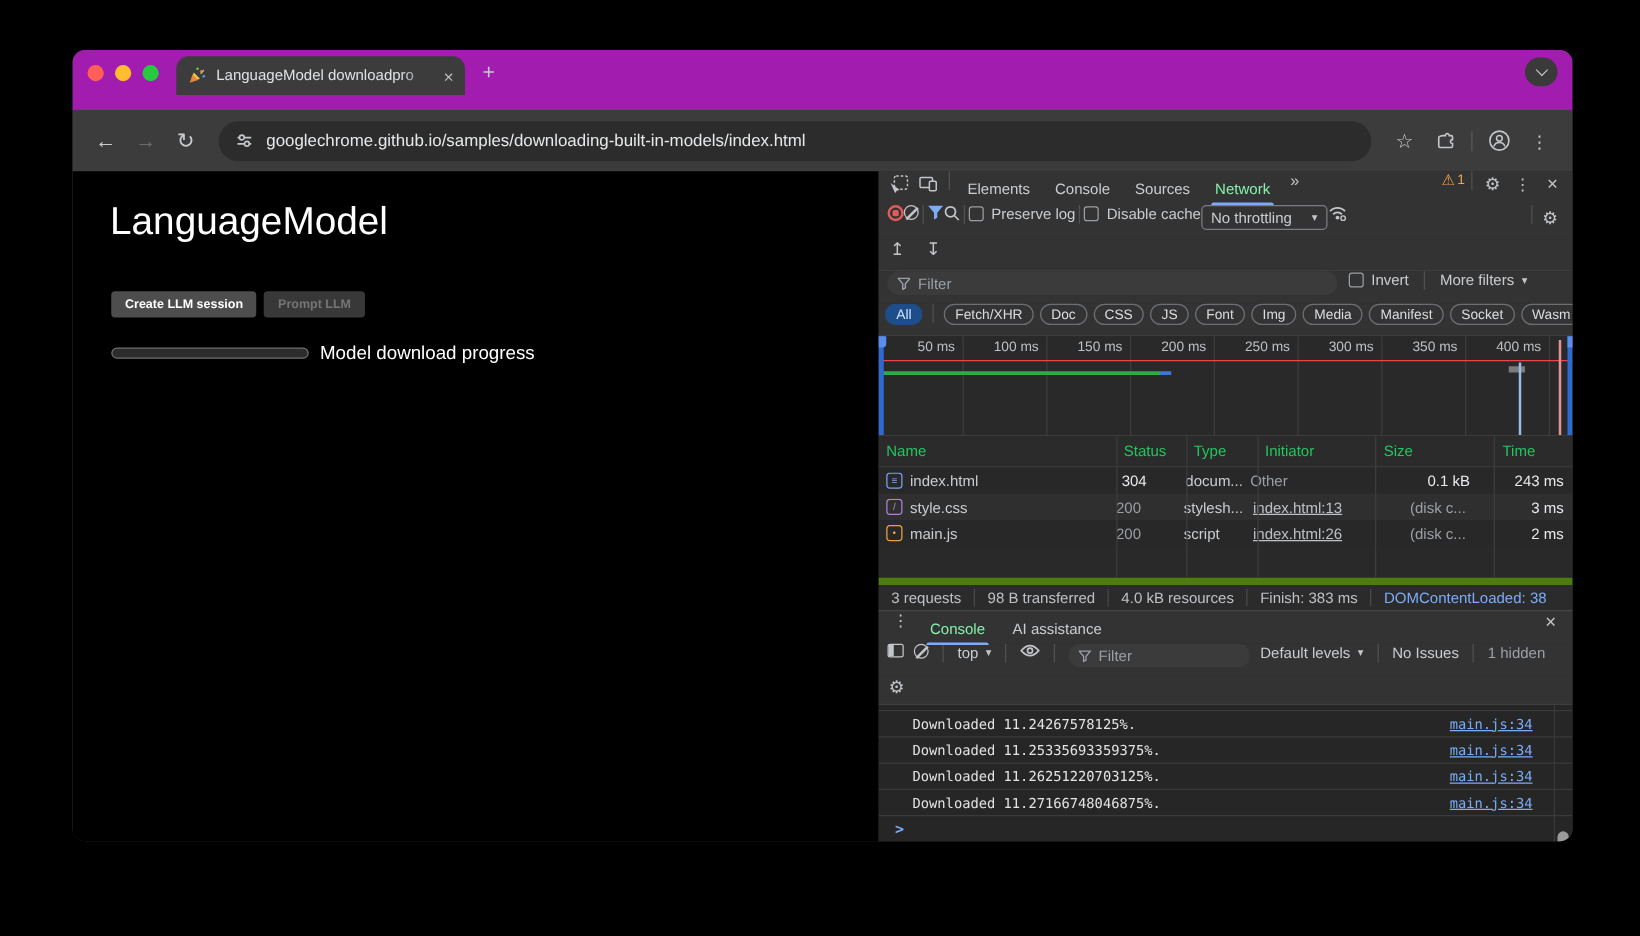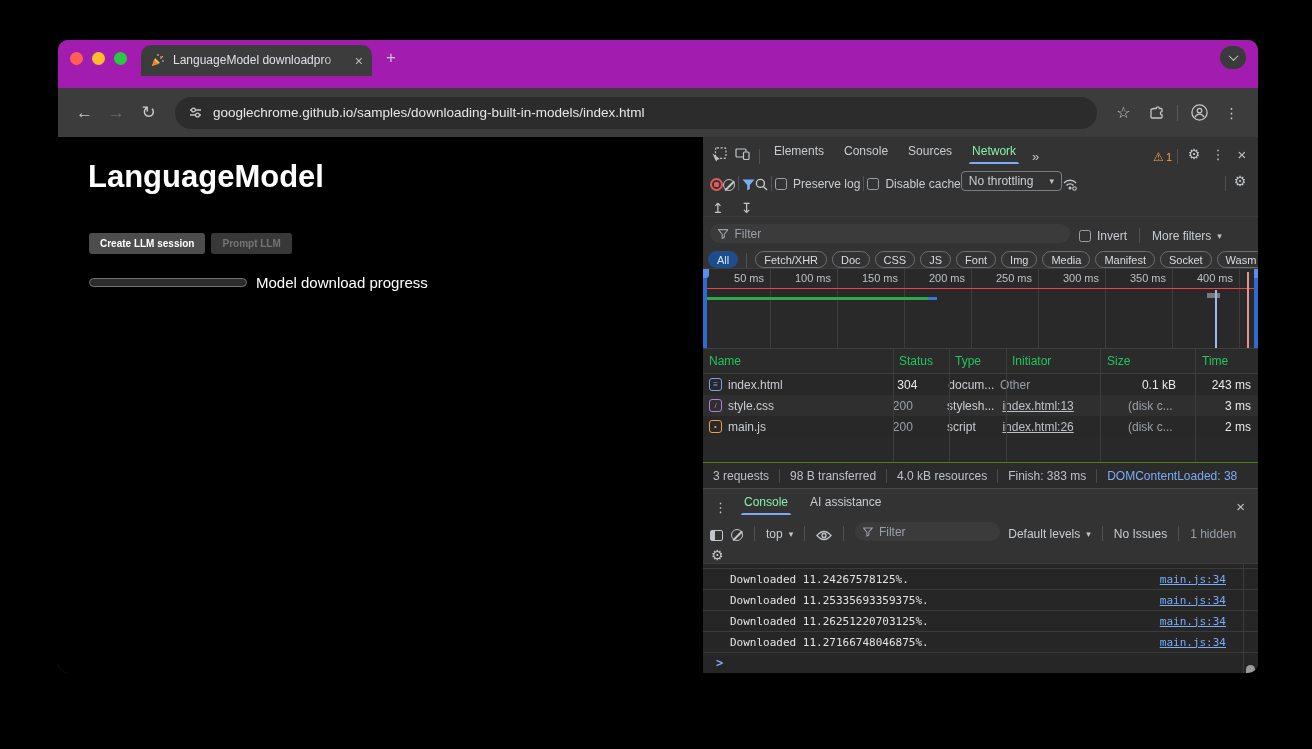--- a/index.html
+++ b/index.html
@@ -31,34 +31,34 @@
   .nav-btn.dim { color:#686c70; }
   .url-pill { flex:1; height:32px; margin:0 8px; background:#2c2c2c; border-radius:16px;
          display:flex; align-items:center; padding:0 13px; gap:10px; min-width:0; }
   .url-text { font-size:13.5px; color:#e6e8ea; white-space:nowrap; overflow:hidden; }
   .tb-ico { width:27px; height:27px; display:grid; place-items:center; color:#c3c7cb; }
   .tb-sep { width:1px; height:16px; background:#5a5a5a; margin:0 3px; }
 
   
   .content { display:flex; height:548px; }
   .page { width:645px; background:#000; position:relative; color:#fff; }
-  .page h1 { position:absolute; left:30px; top:22px; font-size:31px; font-weight:700; }
+  .page h1 { position:absolute; left:30px; top:22px; font-size:31px; font-weight:400; }
   .btn-row { position:absolute; left:31px; top:96px; display:flex; gap:6px; }
   .btn { font-size:10px; font-weight:600; padding:3px 11px; border-radius:3px; line-height:15px; }
   .btn.primary { background:#4d4d4d; color:#fff; }
   .btn.disabled { background:#383838; color:#757575; }
   .prog-row { position:absolute; left:31px; top:137px; display:flex; align-items:center; gap:9px; }
   .prog-track { width:158px; height:9px; border:1px solid #707070; border-radius:5px; background:#2c2c2c; overflow:hidden; }
   .prog-fill { height:100%; border-radius:4px; }
   .prog-label { font-size:15px; color:#fff; }
 
   
   .devtools { width:555px; background:#292929; display:flex; flex-direction:column;
               font-size:12px; color:#c9cdd1; position:relative; }
-  .bar { background:#333; display:flex; align-items:flex-end; flex:none; }
+  .bar { background:#333; display:flex; align-items:flex-start; flex:none; }
   .ico { display:grid; place-items:center; width:22px; height:20px; color:#c2c6ca; }
   .vsep { width:1px; height:15px; background:#515151; margin:0 3px; flex:none; }
   svg { display:block; }
 
   .dt-tabbar { height:27px; padding:0 5px; gap:2px; }
   .dt-tab { padding:0 9px; height:27px; display:flex; align-items:center; position:relative; color:#c9cdd1; }
   .dt-tab.active { color:#86efac; }
   .dt-tab.active::after { content:''; position:absolute; left:6px; right:6px; bottom:0; height:2.5px;
                           background:#7cacf8; border-radius:2px 2px 0 0; }
   .more-tabs { color:#c2c6ca; font-size:13px; padding:0 5px; }
@@ -111,21 +111,21 @@
   .c4{width:95px;padding:0 7px;text-align:right;overflow:hidden;white-space:nowrap;}
   .c5{width:63px;padding:0 7px;text-align:right;white-space:nowrap;}
   .r-odd{background:#282828;} .r-even{background:#2f2f2f;}
   .dim{color:#9aa0a6;} .bright{color:#e8eaed;margin-left:17px;}
   .init-link{color:#bdc1c6;text-decoration:underline;}
   .ficon{width:13px;height:13px;border-radius:3px;flex:none;display:grid;place-items:center;font-size:8px;line-height:1;}
   .fi-doc{border:1.3px solid #7ba1e8;color:#7ba1e8;}
   .fi-css{border:1.3px solid #b07fe0;color:#b07fe0;}
   .fi-js{border:1.3px solid #e8a04c;color:#e8a04c;}
 
-  .summary { height:26px; background:#2b2b2b; border-top:1px solid #4d7c0f; display:flex; align-items:center;
+  .summary { height:26px; background:#2b2b2b; border-top:6px solid #4d7c0f; display:flex; align-items:center;
              padding:0 10px; color:#bdc1c6; white-space:nowrap; overflow:hidden; flex:none; }
   .sum-sep { width:1px; height:14px; background:#4a4a4a; margin:0 10px; flex:none; }
   .dcl-text { color:#7cacf8; }
 
   .drawer-tabbar { height:27px; border-top:1px solid #474747; padding:0 7px; gap:4px; }
   .vdots { color:#c2c6ca; font-size:13px; padding:0 4px; }
   .close-x { margin-left:auto; color:#c2c6ca; font-size:15px; padding:0 6px; }
 
   .console-toolbar { height:26px; padding:0 7px; gap:8px; }
   .panel-ico { width:13px; height:11px; border:1.3px solid #c2c6ca; border-radius:2px; position:relative; }

